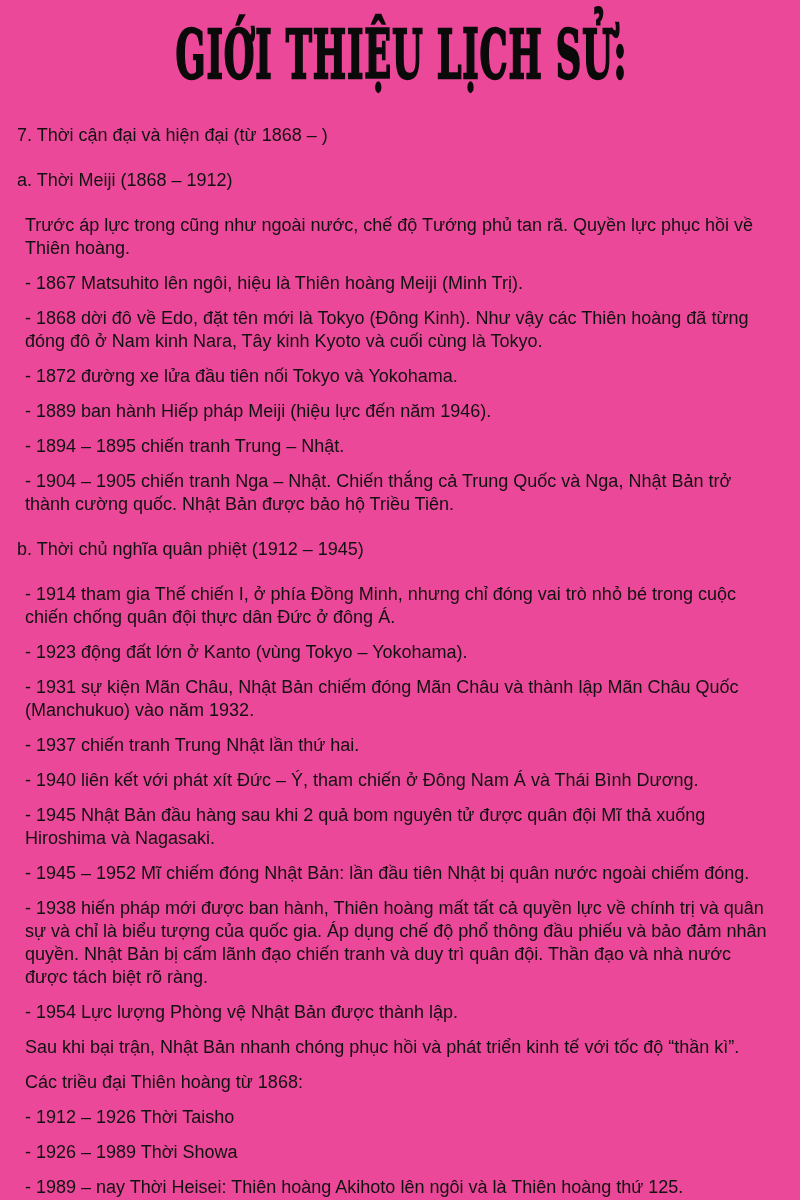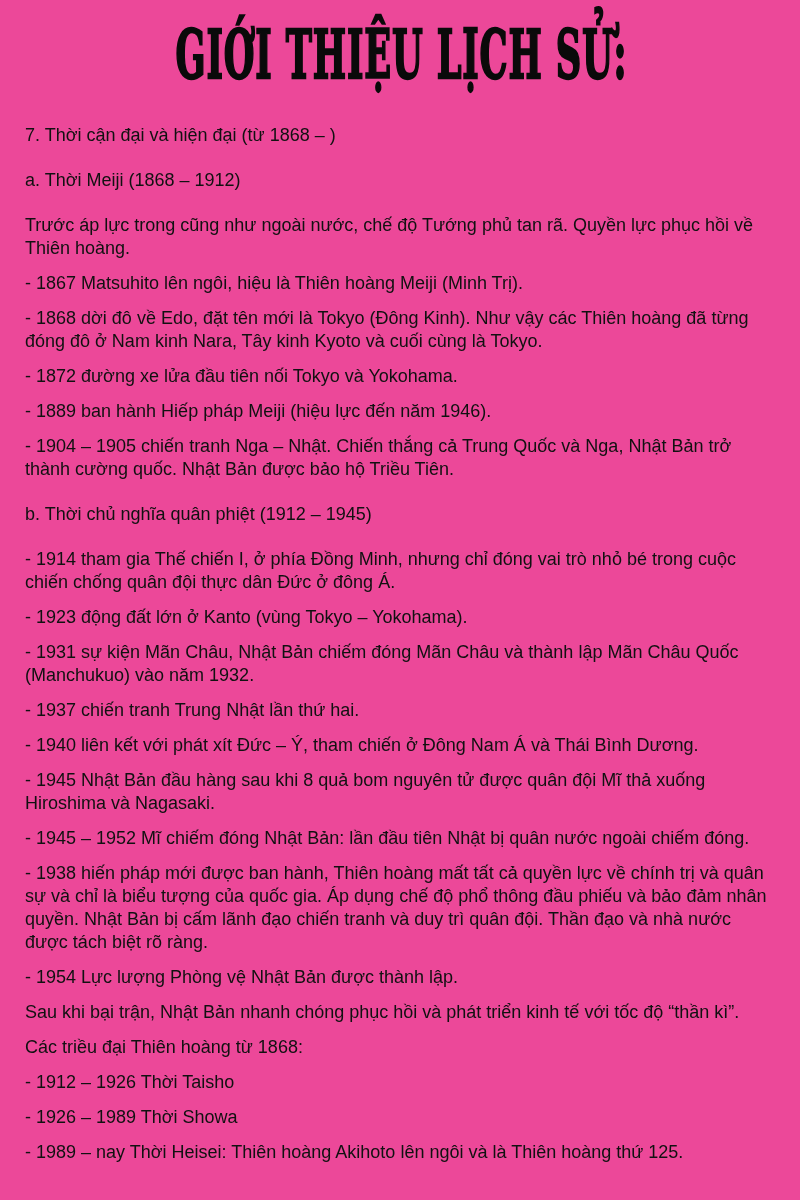--- a/index.html
+++ b/index.html
@@ -43,48 +43,49 @@
   .doc {
     font-size: 18px;
     line-height: 23px;
     color: #111111;
   }
   .doc p {
     margin: 12px;
     padding: 0;
   }
   .doc p.heading {
-    margin: 22px 12px;
+    margin: 22px 4px;
   }
 </style>
 </head>
 <body>
 
 <div class="page">
 
   <div class="title-wrap">
     <span class="page-title">GIỚI THIỆU LỊCH SỬ:</span>
   </div>
 
   <div class="doc">
     <p class="heading">7. Thời cận đại và hiện đại (từ 1868 – )</p>
     <p class="heading">a. Thời Meiji (1868 – 1912)</p>
     <p class="line">Trước áp lực trong cũng như ngoài nước, chế độ Tướng phủ tan rã. Quyền lực phục hồi về Thiên hoàng.</p>
     <p class="line">- 1867 Matsuhito lên ngôi, hiệu là Thiên hoàng Meiji (Minh Trị).</p>
     <p class="line">- 1868 dời đô về Edo, đặt tên mới là Tokyo (Đông Kinh). Như vậy các Thiên hoàng đã từng đóng đô ở Nam kinh Nara, Tây kinh Kyoto và cuối cùng là Tokyo.</p>
     <p class="line">- 1872 đường xe lửa đầu tiên nối Tokyo và Yokohama.</p>
     <p class="line">- 1889 ban hành Hiếp pháp Meiji (hiệu lực đến năm 1946).</p>
+    <p class="line">- 1894 – 1895 chiến tranh Trung – Nhật.</p>
     <p class="line">- 1904 – 1905 chiến tranh Nga – Nhật. Chiến thắng cả Trung Quốc và Nga, Nhật Bản trở thành cường quốc. Nhật Bản được bảo hộ Triều Tiên.</p>
     <p class="heading">b. Thời chủ nghĩa quân phiệt (1912 – 1945)</p>
     <p class="line">- 1914 tham gia Thế chiến I, ở phía Đồng Minh, nhưng chỉ đóng vai trò nhỏ bé trong cuộc chiến chống quân đội thực dân Đức ở đông Á.</p>
     <p class="line">- 1923 động đất lớn ở Kanto (vùng Tokyo – Yokohama).</p>
     <p class="line">- 1931 sự kiện Mãn Châu, Nhật Bản chiếm đóng Mãn Châu và thành lập Mãn Châu Quốc (Manchukuo) vào năm 1932.</p>
     <p class="line">- 1937 chiến tranh Trung Nhật lần thứ hai.</p>
     <p class="line">- 1940 liên kết với phát xít Đức – Ý, tham chiến ở Đông Nam Á và Thái Bình Dương.</p>
-    <p class="line">- 1945 Nhật Bản đầu hàng sau khi 8 quả bom nguyên tử được quân đội Mĩ thả xuống Hiroshima và Nagasaki.</p>
+    <p class="line">- 1945 Nhật Bản đầu hàng sau khi 2 quả bom nguyên tử được quân đội Mĩ thả xuống Hiroshima và Nagasaki.</p>
     <p class="line">- 1945 – 1952 Mĩ chiếm đóng Nhật Bản: lần đầu tiên Nhật bị quân nước ngoài chiếm đóng.</p>
     <p class="line">- 1938 hiến pháp mới được ban hành, Thiên hoàng mất tất cả quyền lực về chính trị và quân sự và chỉ là biểu tượng của quốc gia. Áp dụng chế độ phổ thông đầu phiếu và bảo đảm nhân quyền. Nhật Bản bị cấm lãnh đạo chiến tranh và duy trì quân đội. Thần đạo và nhà nước được tách biệt rõ ràng.</p>
     <p class="line">- 1954 Lực lượng Phòng vệ Nhật Bản được thành lập.</p>
     <p class="line">Sau khi bại trận, Nhật Bản nhanh chóng phục hồi và phát triển kinh tế với tốc độ “thần kì”.</p>
     <p class="line">Các triều đại Thiên hoàng từ 1868:</p>
     <p class="line">- 1912 – 1926 Thời Taisho</p>
     <p class="line">- 1926 – 1989 Thời Showa</p>
     <p class="line">- 1989 – nay Thời Heisei: Thiên hoàng Akihoto lên ngôi và là Thiên hoàng thứ 125.</p>
   </div>
 

